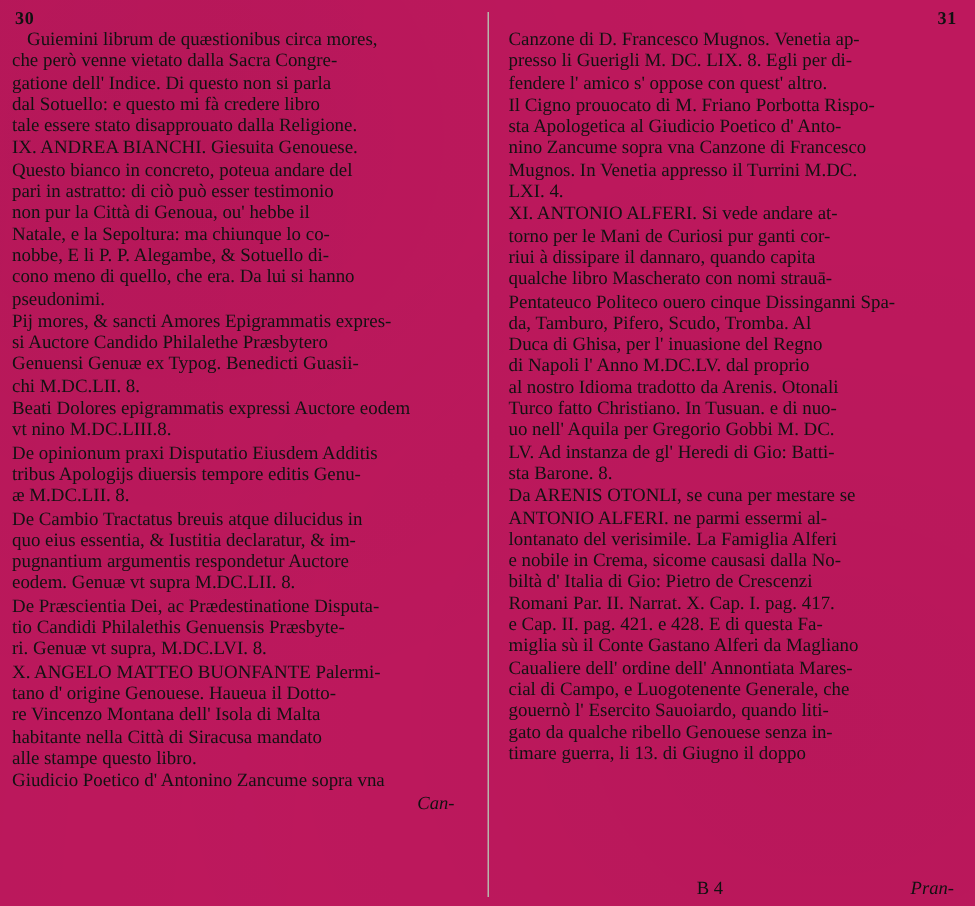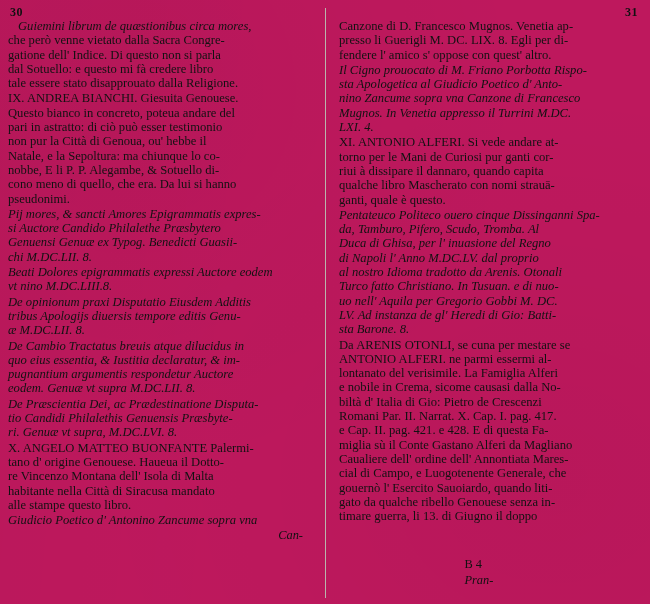--- a/index.html
+++ b/index.html
@@ -75,21 +75,21 @@
     margin: 0;
     padding: 0;
     font-size: 12.6px;
     line-height: 14.3px;
     text-align: justify;
     text-justify: inter-word;
     white-space: pre-wrap;
     font-family: "Liberation Serif", serif;
     color: #121212;
   }
-  p.ln.it { font-style: italic; }
+  p.ln.it { }
   p.ln.ind { text-indent: 10px; }
 
   .sig {
     margin-top: 2px;
     font-size: 12.4px;
     text-align: center;
     font-family: "Liberation Serif", serif;
   }
   .catch {
     margin-top: 1px;
@@ -100,25 +100,24 @@
   }
   .catch-left {
     text-align: right;
     padding-right: 10px;
     font-style: italic;
   }
   .bottomrow {
     position: absolute;
     left: 0;
     right: 0;
-    bottom: 12px;
+    bottom: 0;
     display: flex;
     justify-content: space-between;
     align-items: baseline;
-    flex-direction: column;
   }
 </style>
 </head>
 <body>
 
 <div class="page">
   <div class="columns">
 
     <div class="gutter"></div>
 
@@ -205,21 +204,20 @@
         <p class="ln it">nino Zancume sopra vna Canzone di Francesco</p>
         <p class="ln it">Mugnos. In Venetia appresso il Turrini M.DC.</p>
         <p class="ln it">LXI. 4.</p>
       </div>
 
       <div class="entry">
         <p class="ln">XI. ANTONIO ALFERI. Si vede andare at-</p>
         <p class="ln">torno per le Mani de Curiosi pur ganti cor-</p>
         <p class="ln">riui à dissipare il dannaro, quando capita</p>
         <p class="ln">qualche libro Mascherato con nomi strauā-</p>
-        <p class="ln">ganti, quale è questo.</p>
       </div>
 
       <div class="entry">
         <p class="ln it">Pentateuco Politeco ouero cinque Dissinganni Spa-</p>
         <p class="ln it">da, Tamburo, Pifero, Scudo, Tromba. Al</p>
         <p class="ln it">Duca di Ghisa, per l' inuasione del Regno</p>
         <p class="ln it">di Napoli l' Anno M.DC.LV. dal proprio</p>
         <p class="ln it">al nostro Idioma tradotto da Arenis. Otonali</p>
         <p class="ln it">Turco fatto Christiano. In Tusuan. e di nuo-</p>
         <p class="ln it">uo nell' Aquila per Gregorio Gobbi M. DC.</p>

